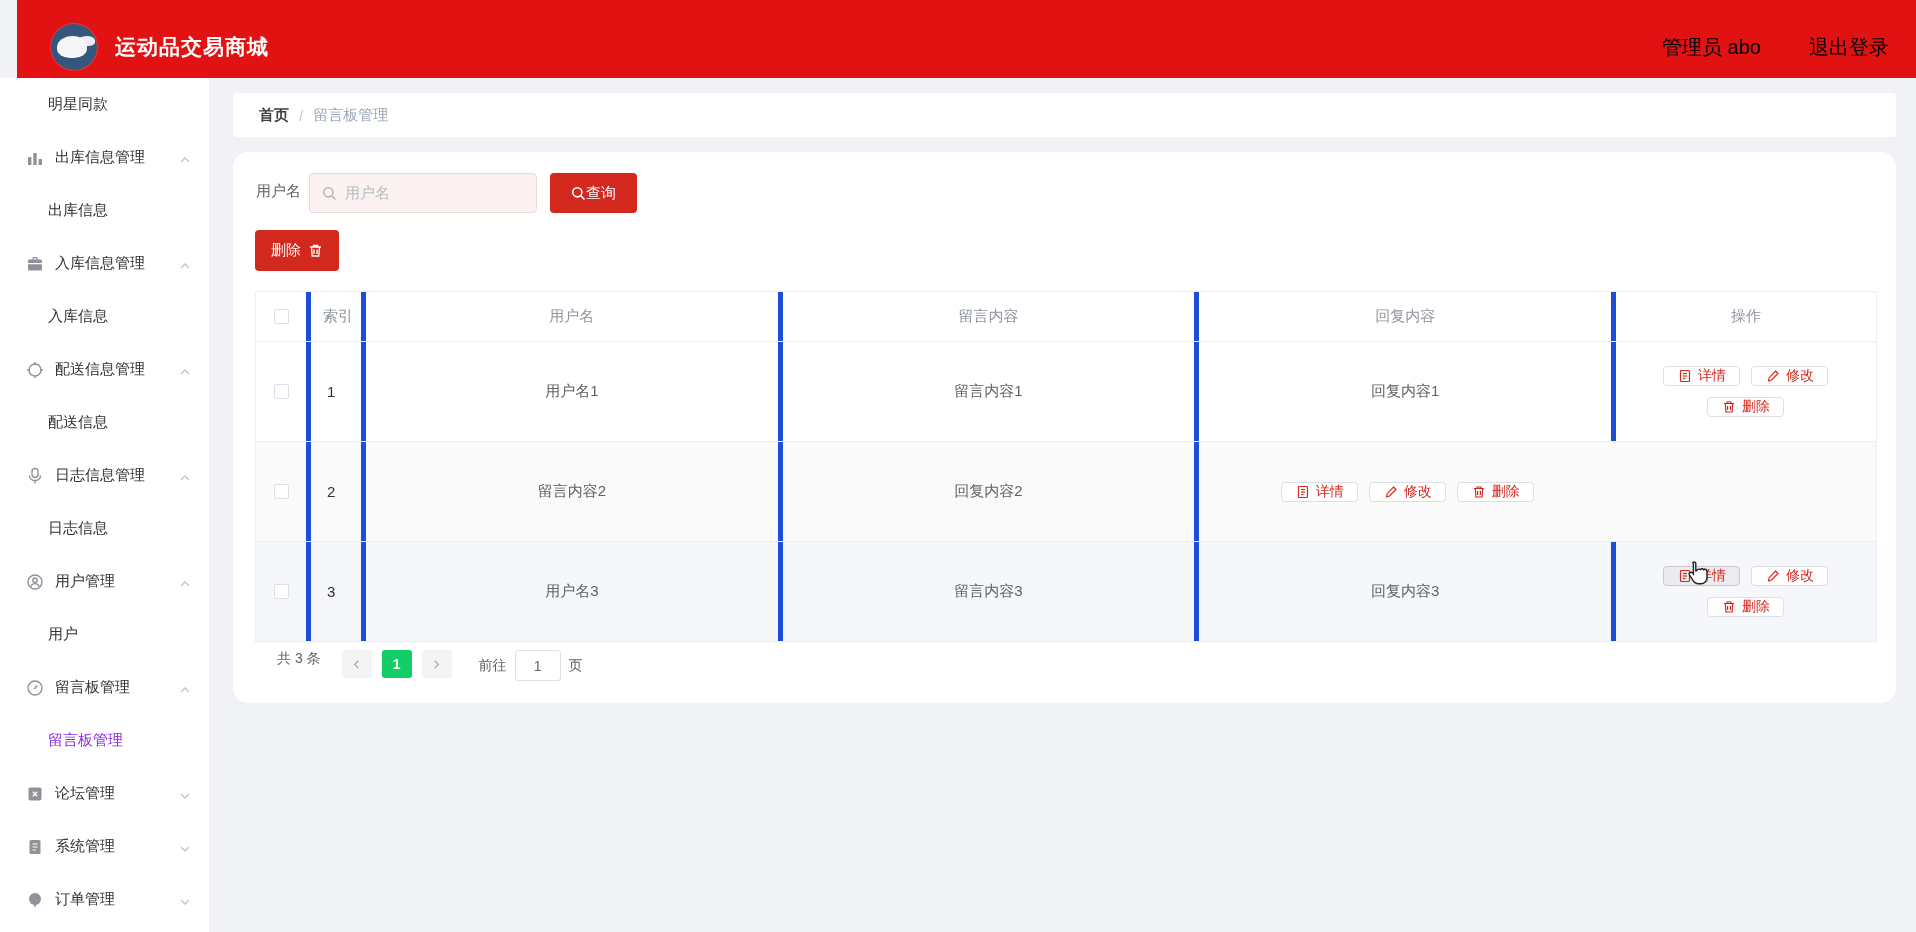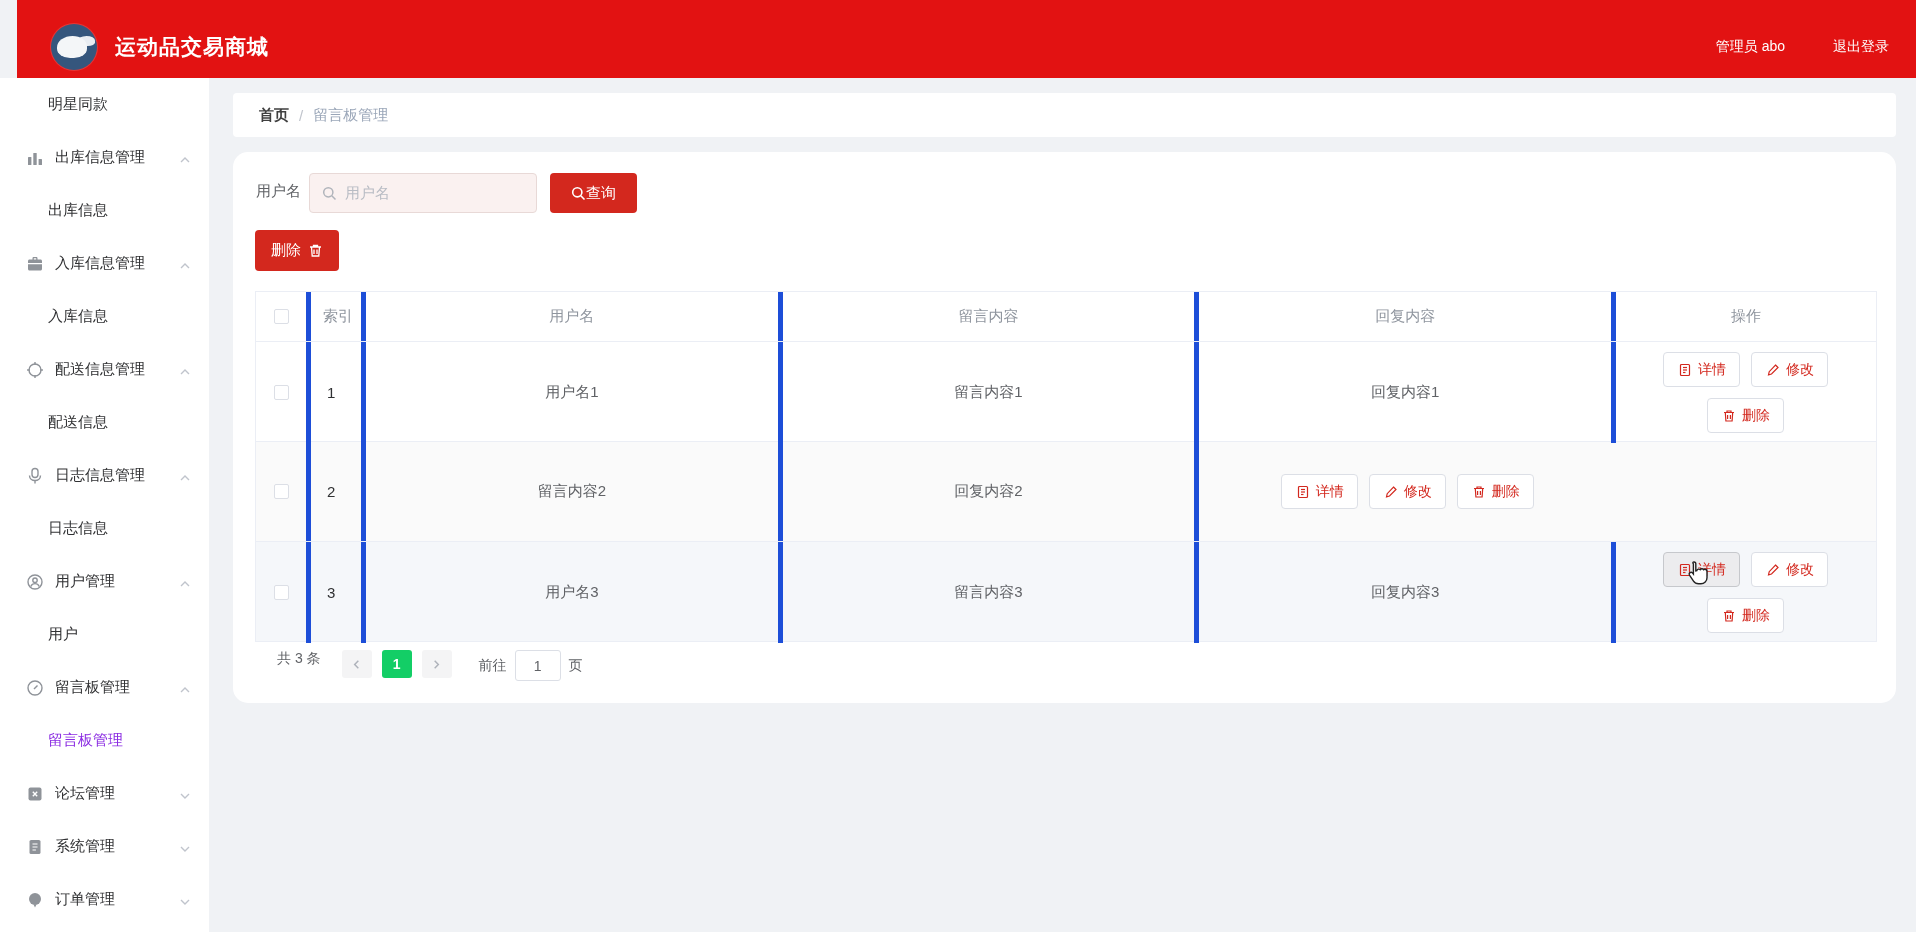--- a/index.html
+++ b/index.html
@@ -19,21 +19,21 @@
     width:46px; height:46px; border-radius:50%; background:#35567d; position:relative; overflow:hidden;
     box-shadow:0 0 0 1px rgba(255,255,255,.15);
   }
   .avatar::before {
     content:""; position:absolute; left:6px; top:12px; width:30px; height:22px;
     background:#f4f6f8; border-radius:60% 55% 50% 50%;
     box-shadow: 14px -6px 0 -6px #e9edf2;
   }
   .app-title { color:#fff; font-size:21px; font-weight:bold; letter-spacing:1px; }
   .topbar-right { margin-left:auto; display:flex; align-items:center; gap:48px; }
-  .topbar-link { color:#ffffff; font-size:14px; cursor:pointer; }
+  .topbar-link { color:#000000; font-size:20px; cursor:pointer; }
 
   
   .sidebar {
     position:absolute; left:0; top:78px; width:209px; height:854px;
     background:#ffffff; overflow:hidden;
   }
   .menu-item {
     height:53px; display:flex; align-items:center; font-size:15px; color:#303133;
     padding:0 18px 0 26px; cursor:pointer; white-space:nowrap;
   }
@@ -101,21 +101,21 @@
   .t-body.hovered { background:#f5f7fa; }
   .cell-index { justify-content:flex-start; padding-left:16px; color:#303133; }
   .head-index { justify-content:flex-start; padding-left:12px; }
 
   .cbx {
     width:15px; height:15px; border:1px solid #dcdfe6; border-radius:2px; background:#fff; cursor:pointer;
   }
 
   .ops { display:flex; flex-wrap:wrap; justify-content:center; align-content:center; gap:11px; padding:10px 22px; }
   .mini-btn {
-    height:35px; min-width:77px; background:#fff; border:1px solid #dcdfe6; border-radius:4px;
+    height:20px; min-width:77px; background:#fff; border:1px solid #dcdfe6; border-radius:4px;
     color:#d3281e; font-size:14px; display:flex; align-items:center; justify-content:center; gap:6px;
     cursor:pointer; padding:0 12px; font-family:inherit;
   }
   .mini-btn svg { width:14px; height:14px; }
   .mini-btn.hovered { background:#ececee; border-color:#c6c8cc; }
 
   
   .pager { position:absolute; left:44px; top:498px; height:28px; display:flex; align-items:flex-start; font-size:14px; color:#606266; }
   .pg-total { margin-right:16px; }
   .pg-btn {

